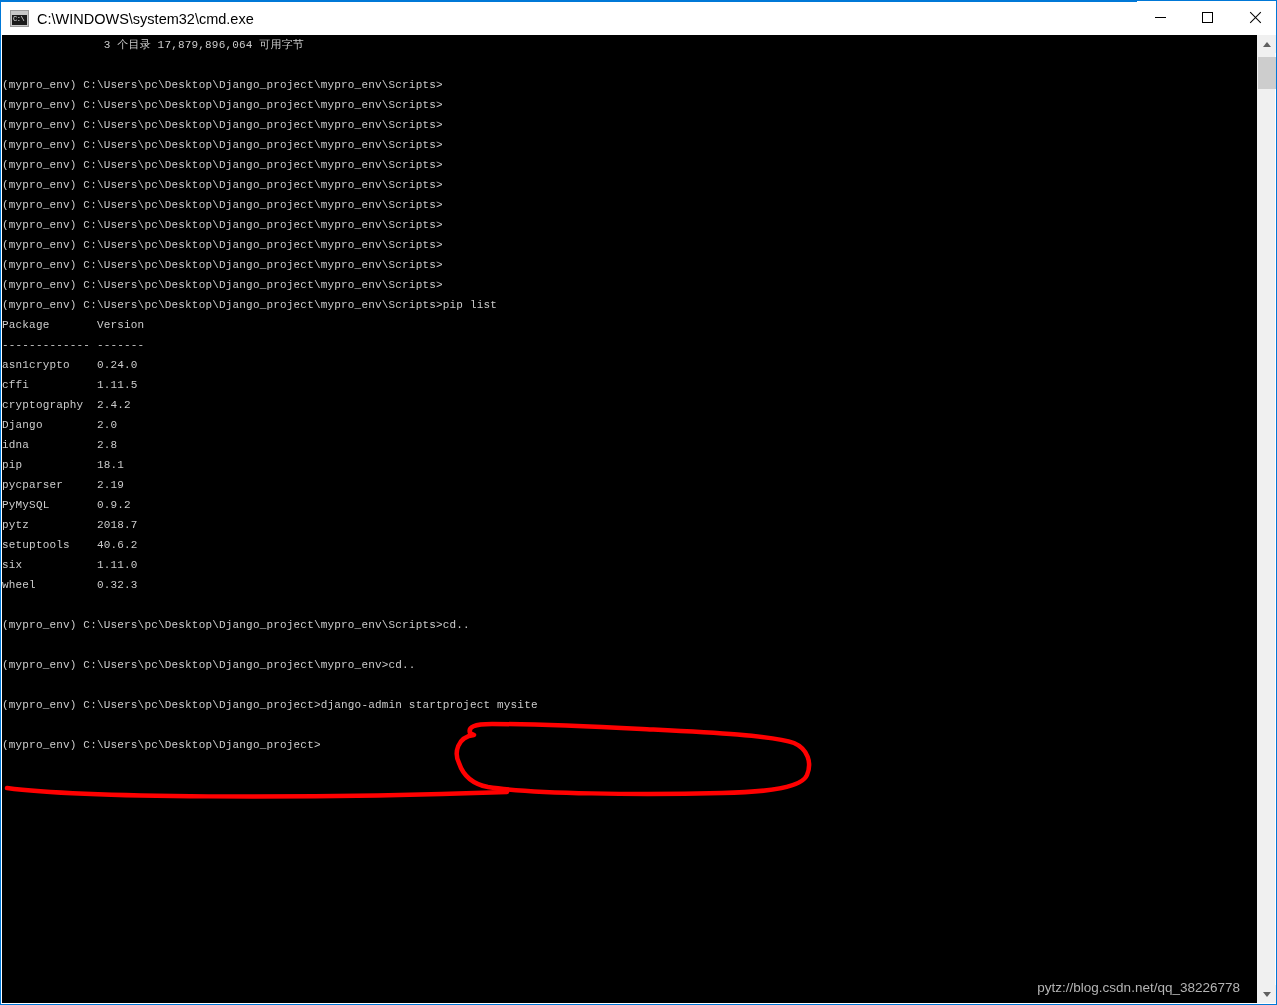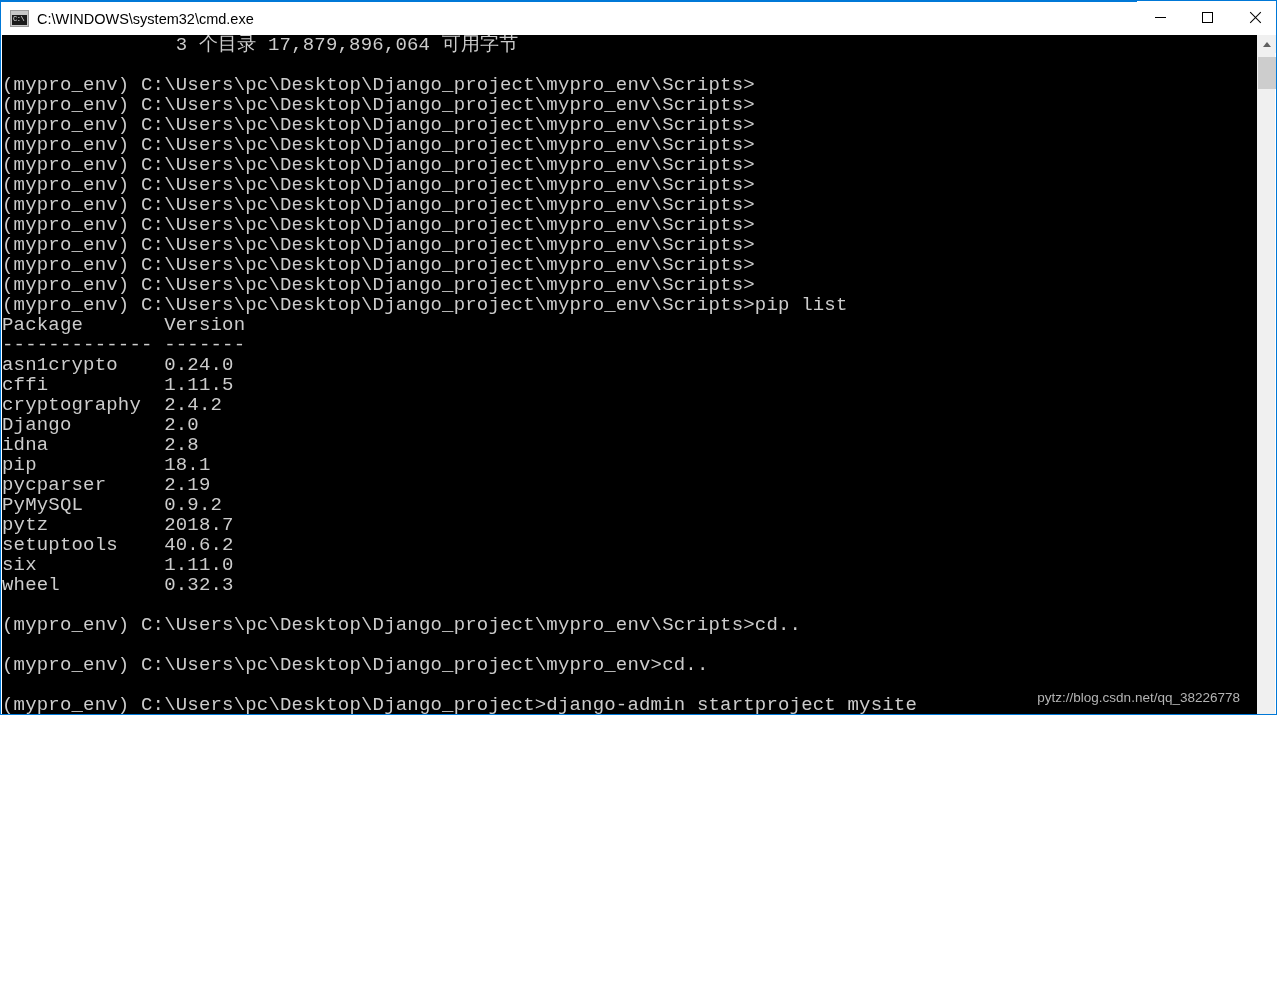--- a/index.html
+++ b/index.html
@@ -7,21 +7,21 @@
     margin: 0; padding: 0;
     width: 1277px; height: 1005px;
     overflow: hidden;
     background: #ffffff;
     font-family: "Liberation Sans", sans-serif;
   }
 
   #window {
     position: relative;
     width: 1277px;
-    height: 715px;
+    height: 1005px;
     background: #ffffff;
     border: 1px solid #0078d7;
     border-top: none;
     overflow: hidden;
     padding-left: 15px;
   }
 
   
   #titlebar {
     position: absolute;
@@ -115,21 +115,21 @@
     background: #000000;
     overflow: hidden;
   }
 
   #term {
     position: absolute;
     top: 0; left: 0;
     padding: 0;
     margin: 0;
     font-family: "Liberation Mono", "DejaVu Sans Mono", monospace;
-    font-size: 19px;
+    font-size: 11px;
     line-height: 20px;
     color: #cccccc;
     white-space: pre;
     letter-spacing: 0.18px;
   }
   .tline {
     height: 20px;
     white-space: pre;
   }
 

